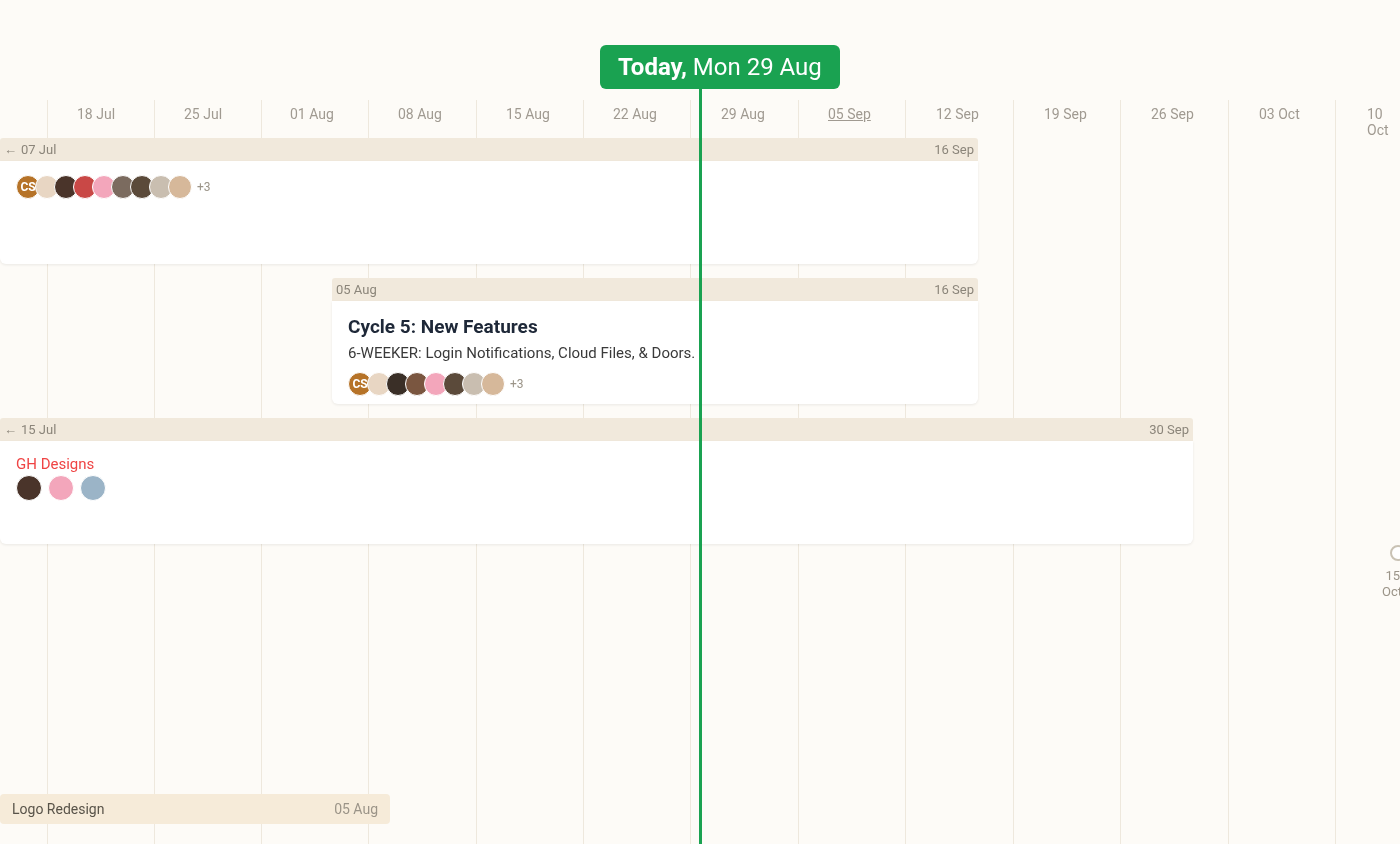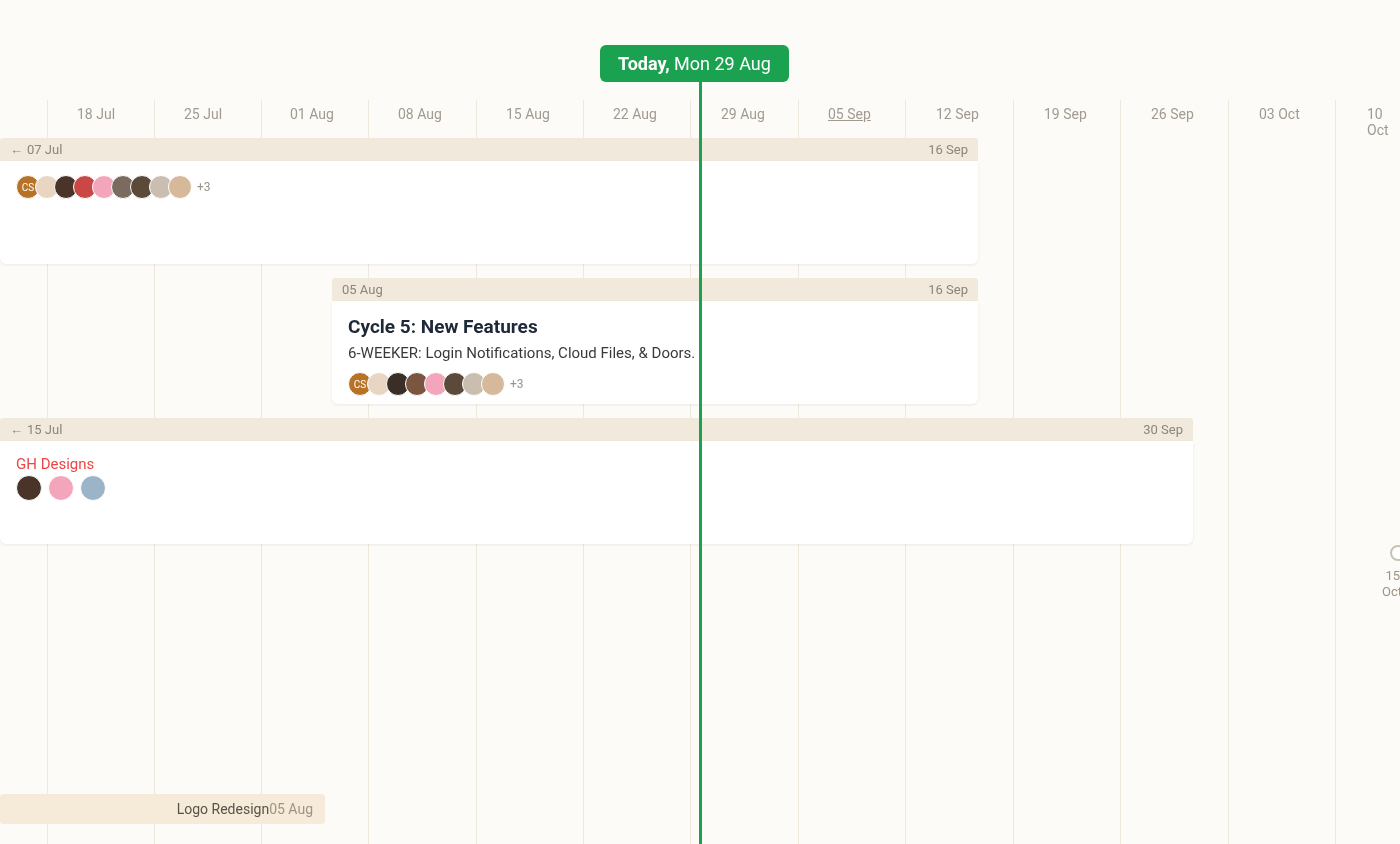--- a/index.html
+++ b/index.html
@@ -14,21 +14,21 @@
 
     
     .today-badge {
       position: absolute;
       top: 45px;
       left: 600px;
       background: #1aa251;
       color: #fff;
       padding: 8px 18px;
       border-radius: 6px;
-      font-size: 18px;
+      font-size: 24px;
       font-weight: 400;
       z-index: 50;
     }
     .today-badge .bold { font-weight: 700; }
 
     
     .today-line {
       position: absolute;
       top: 78px;
       left: 699px;
@@ -70,21 +70,21 @@
 
     
     .date-strip {
       position: absolute;
       height: 23px;
       background: #f1e9dc;
       border-radius: 3px 3px 0 0;
       display: flex;
       justify-content: space-between;
       align-items: center;
-      padding: 0 10px;
+      padding: 0 4px;
       font-size: 13px;
       color: #8b857a;
     }
     .date-strip .arrow { margin-right: 4px; }
 
     
     .card {
       position: absolute;
       background: #fff;
       border-radius: 0 0 6px 6px;
@@ -117,22 +117,22 @@
     }
     .avatar {
       width: 24px;
       height: 24px;
       border-radius: 50%;
       border: 1.5px solid #fff;
       margin-right: -5px;
       display: inline-flex;
       align-items: center;
       justify-content: center;
-      font-size: 10px;
-      font-weight: 400;
+      font-size: 12px;
+      font-weight: 700;
       color: #fff;
     }
     .avatar.large { width: 26px; height: 26px; margin-right: 6px; }
     .more-count {
       margin-left: 10px;
       font-size: 12px;
       color: #9b9488;
     }
 
     
@@ -251,21 +251,21 @@
       <span>30 Sep</span>
     </div>
     <div class="card" style="left: 0px; top: 303px; width: 1193px; height: 103px;">
       <div class="card-subtitle">GH Designs</div>
       <div class="avatar-group">
         <span class="avatar large" style="background: rgb(74, 52, 42);"></span>
         <span class="avatar large" style="background: rgb(243, 166, 187);"></span>
         <span class="avatar large" style="background: rgb(155, 180, 199);"></span>
       </div>
     </div>
-    <div class="milestone-bar" style="left: 0px; top: 656px; width: 325px; justify-content: flex-end;">
+    <div class="milestone-bar" style="left: 0px; top: 656px; width: 390px;">
       <span class="title">Logo Redesign</span>
       <span class="date">05 Aug</span>
     </div>
   </div>
 
 <div class="date-text-right" id="side-marker" style="left:1382px;top:568px;text-align:right;width:18px;line-height:1.2;">
   <span>15 Oct</span>
 </div>
 <div class="marker" style="left:1390px; top:545px;"></div>
 

